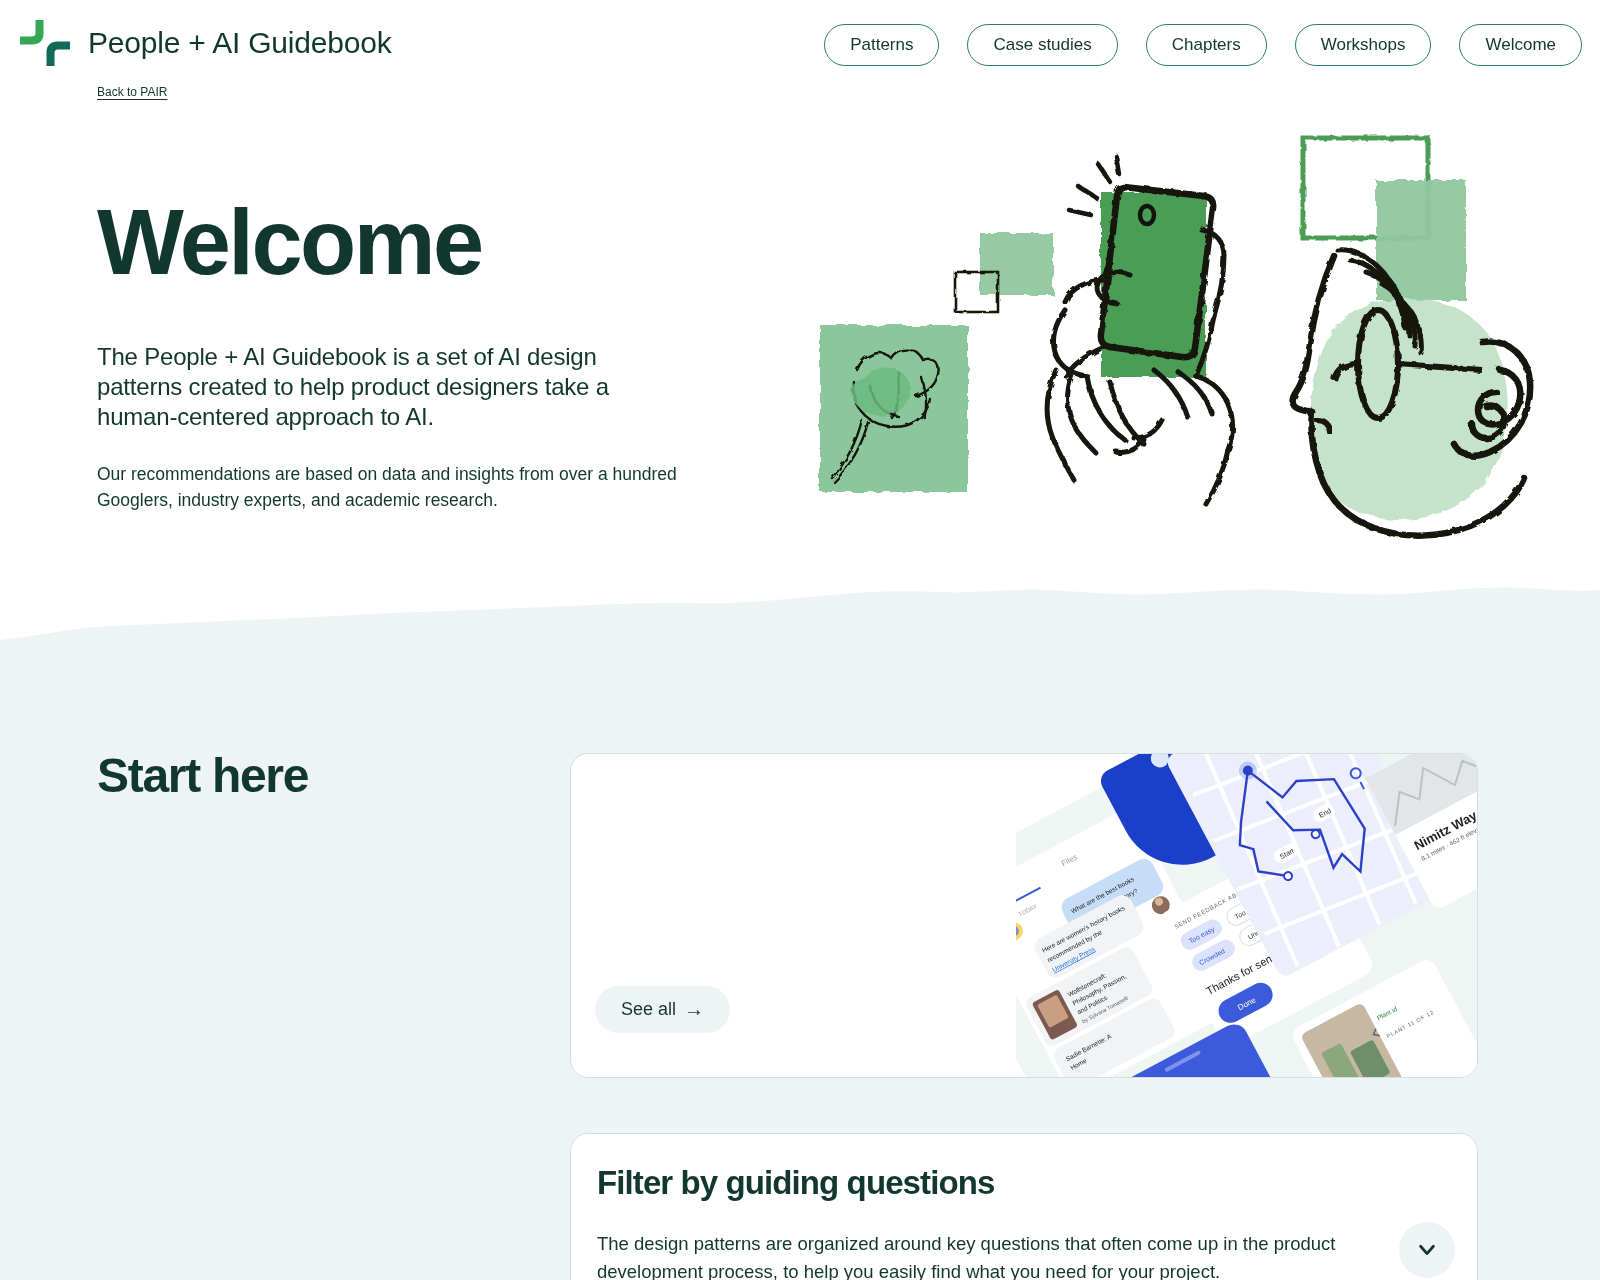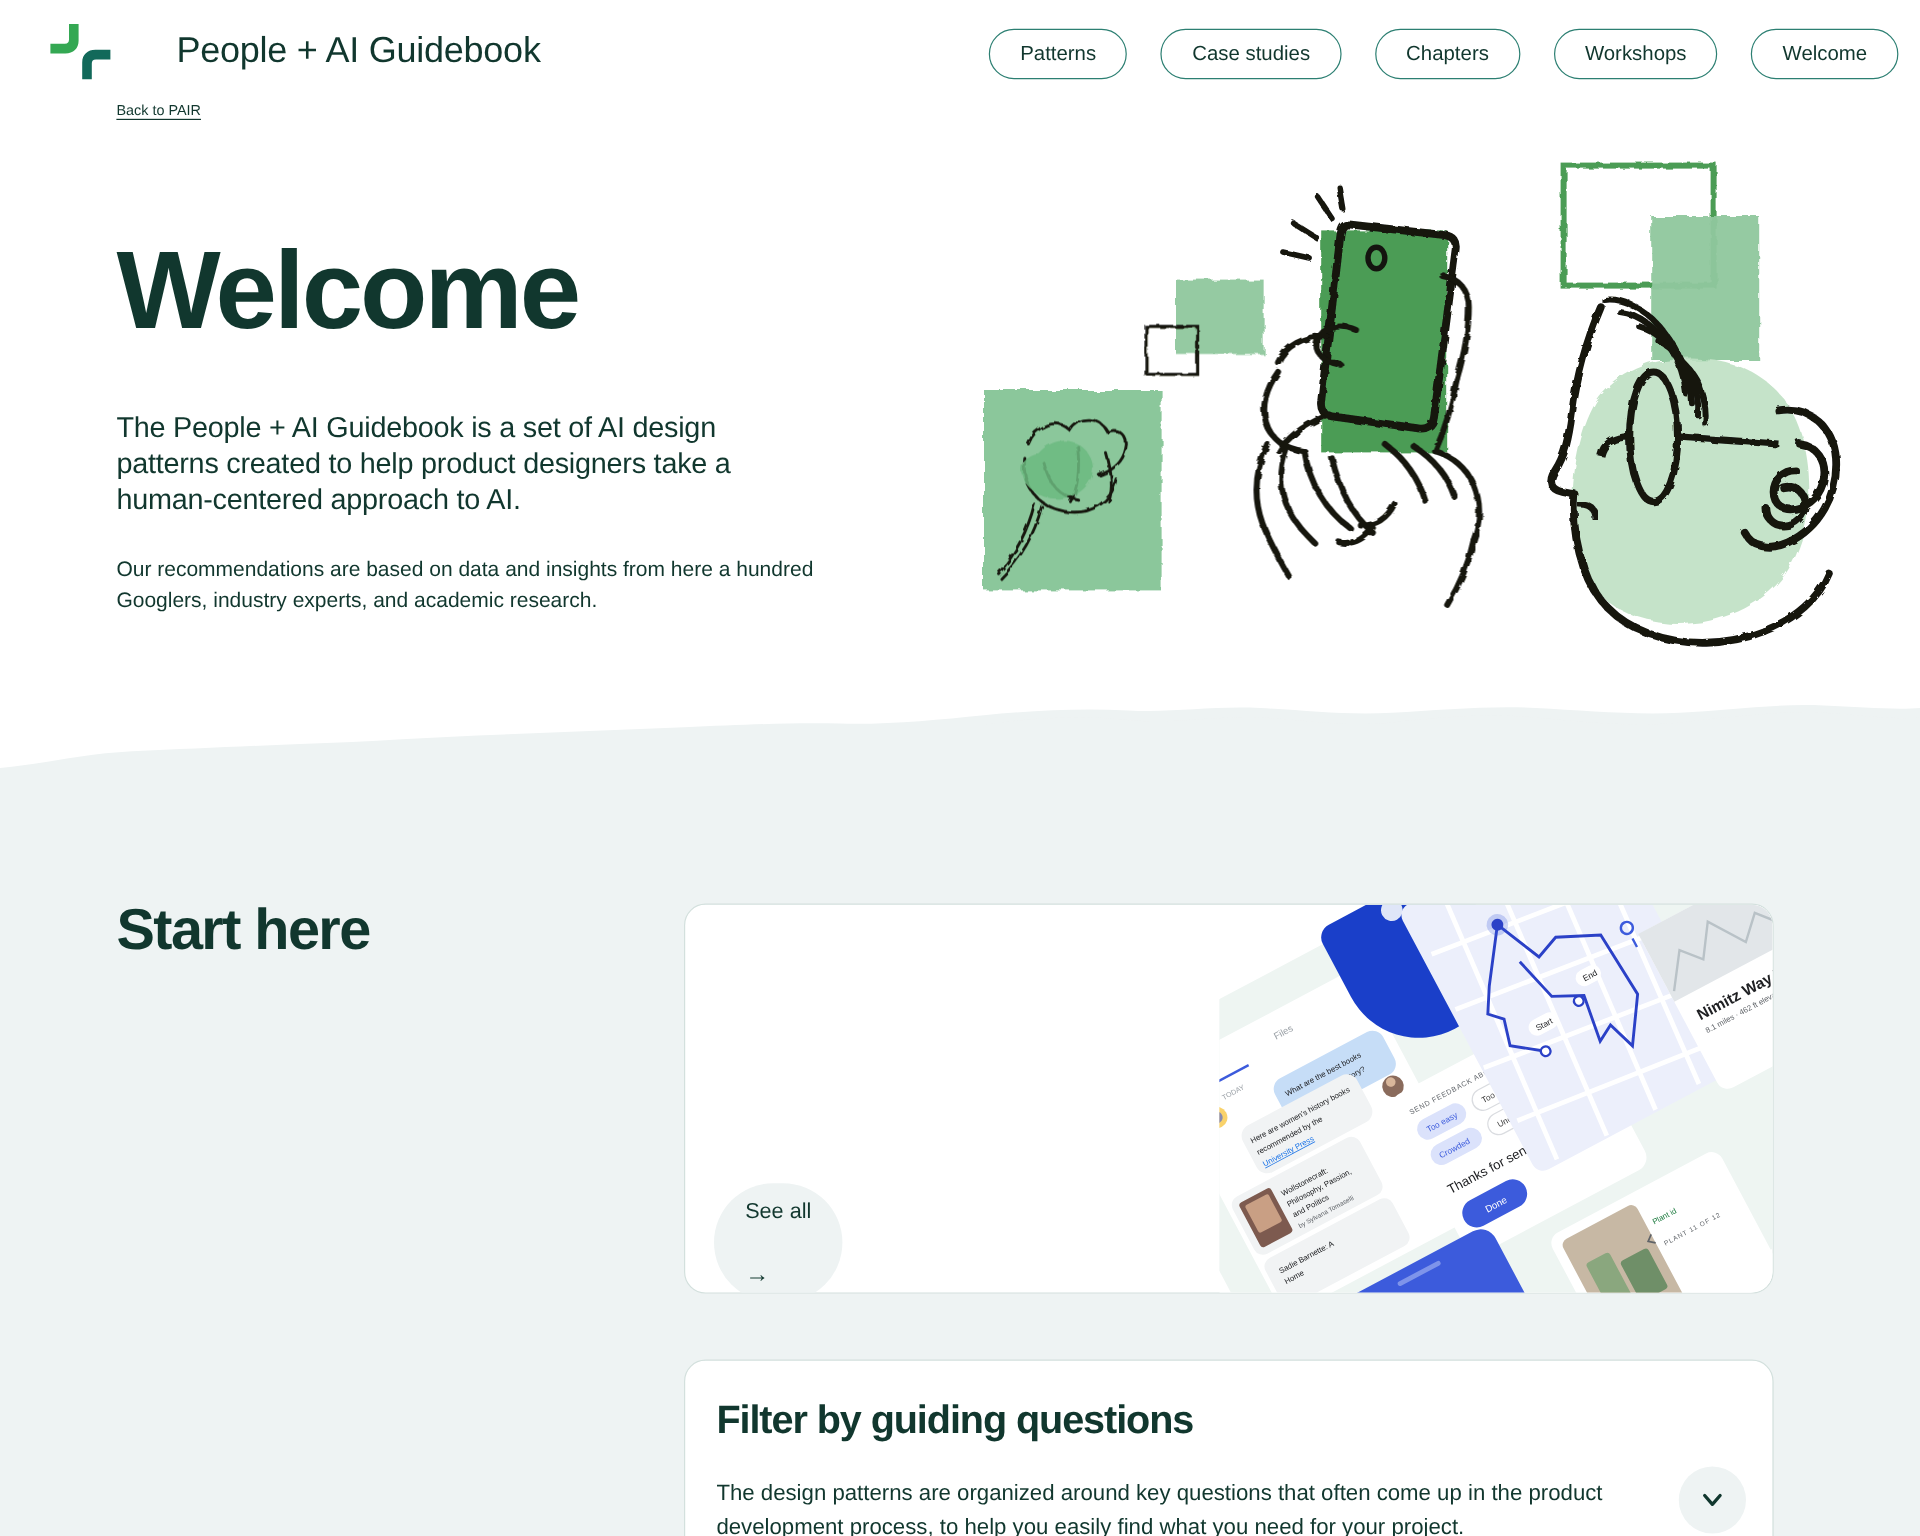--- a/index.html
+++ b/index.html
@@ -13,21 +13,21 @@
   .page { position: relative; width: 1600px; height: 1280px; overflow: hidden; }
 
   
   .hero-band {
     position: absolute; left: 0; top: 0; width: 1600px; height: 660px;
     background: #ffffff; overflow: hidden;
   }
 
   
   .header { position: absolute; left: 0; top: 0; width: 1600px; height: 130px; }
-  .brand { position: absolute; left: 40px; top: 16px; display: flex; align-items: center; gap: 37px; }
+  .brand { position: absolute; left: 18px; top: 16px; display: flex; align-items: center; }
   .logo { width: 54px; height: 54px; display: block; }
   .brand-title {
     margin-left: 16px; font-size: 30px; font-weight: 400;
     color: #11372e; letter-spacing: -0.2px; white-space: nowrap;
   }
   .back-link {
     position: absolute; left: 97px; top: 85px;
     font-size: 12px; color: #11372e; text-decoration: underline;
     text-underline-offset: 3px; cursor: pointer; white-space: nowrap;
   }
@@ -88,25 +88,24 @@
   .badge-new {
     background: #fcd667; color: #1c1c1c; font-size: 14.5px; font-weight: 700;
     letter-spacing: 0.6px; border-radius: 8px; padding: 6px 12px 5px; line-height: 1;
   }
   .explore-desc {
     margin-top: 20px; font-size: 18.5px; line-height: 1.48; color: #11372e;
     max-width: 400px;
   }
   .see-all {
     position: absolute; left: 24px; top: 232px;
-    display: inline-flex; align-items: flex-start; gap: 32px;
+    display: inline-flex; align-items: flex-start; gap: 8px;
     background: #eef3f3; border: none; border-radius: 999px;
     padding: 13px 26px; font-size: 18px; color: #11372e; cursor: pointer;
     font-family: "Liberation Sans", sans-serif;
-    flex-direction: column;
   }
   .see-all .arr { font-size: 20px; line-height: 1; }
 
   .collage { position: absolute; left: 445px; top: 0px; width: 463px; height: 325px; overflow: hidden; }
   .collage svg { display: block; width: 100%; height: 100%; }
 
   .card-filter { left: 570px; top: 485px; width: 908px; height: 200px; overflow: hidden; }
   .filter-title {
     position: absolute; left: 26px; top: 30px;
     font-size: 33px; font-weight: 700; letter-spacing: -0.9px; color: #11372e;
@@ -151,21 +150,21 @@
         <button class="nav-pill">Case studies</button>
         <button class="nav-pill">Chapters</button>
         <button class="nav-pill">Workshops</button>
         <button class="nav-pill">Welcome</button>
       </nav>
     </div>
 
     <div class="hero-copy">
       <h1 class="hero-title">Welcome</h1>
       <p class="hero-lead">The People + AI Guidebook is a set of AI design patterns created to help product designers take a human-centered approach to AI.</p>
-      <p class="hero-sub">Our recommendations are based on data and insights from here a hundred Googlers, industry experts, and academic research.</p>
+      <p class="hero-sub">Our recommendations are based on data and insights from over a hundred Googlers, industry experts, and academic research.</p>
     </div>
 
     <div class="hero-art">
       <svg viewBox="0 0 730 480" aria-hidden="true">
         <defs>
           <filter id="rough">
               <feTurbulence type="fractalNoise" baseFrequency="0.07" numOctaves="3" result="n"></feTurbulence>
             <feDisplacementMap in="SourceGraphic" in2="n" scale="6"></feDisplacementMap>
             </filter>
           <filter id="rough2">

